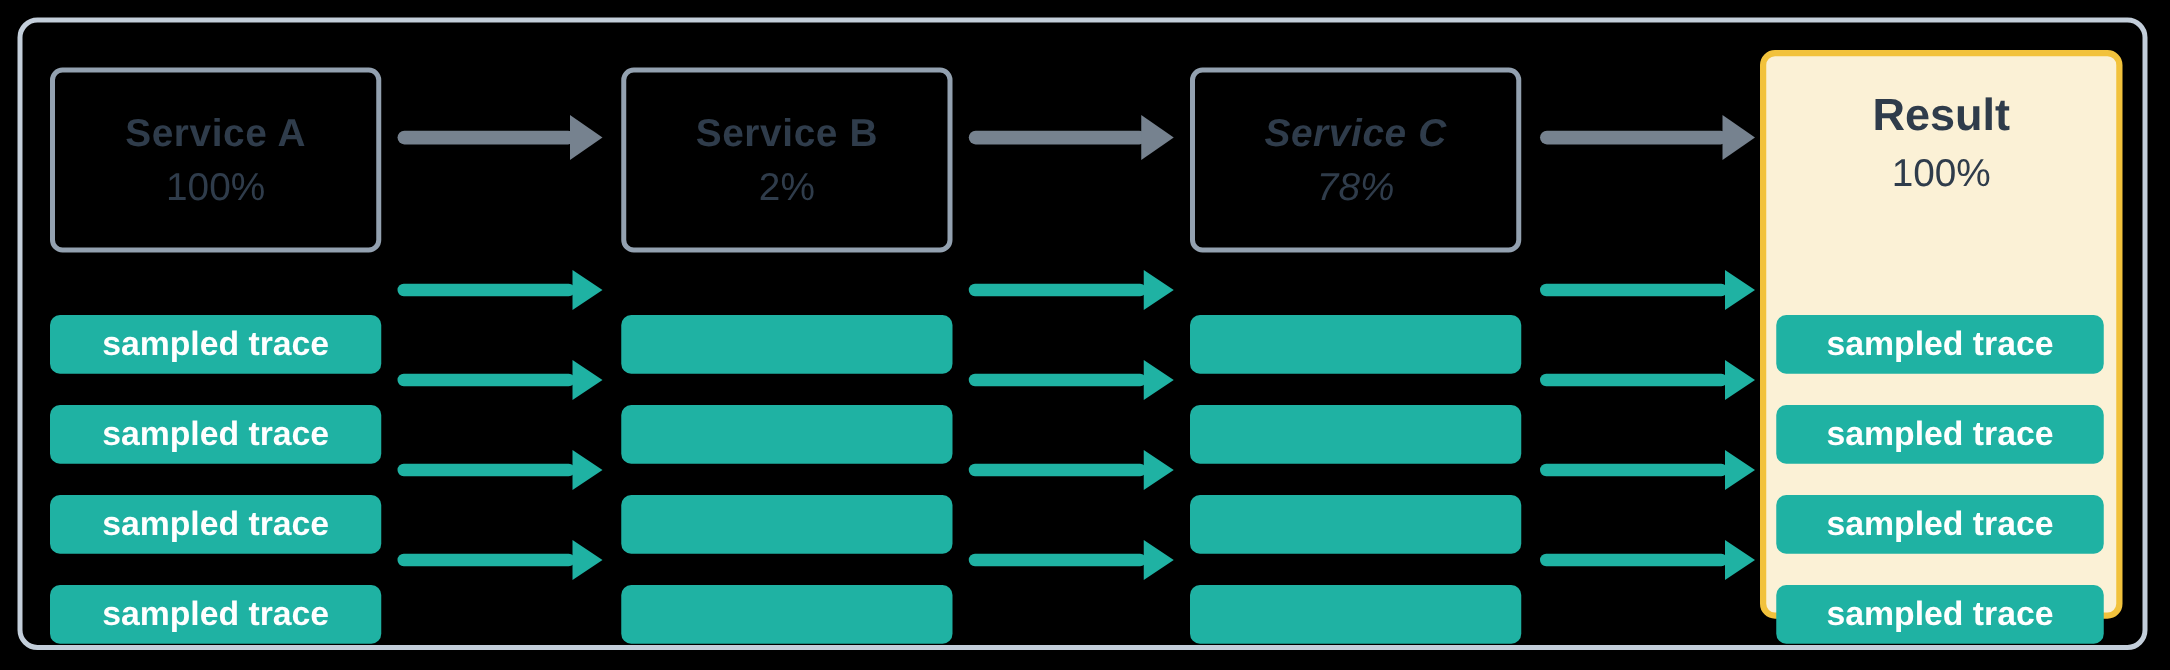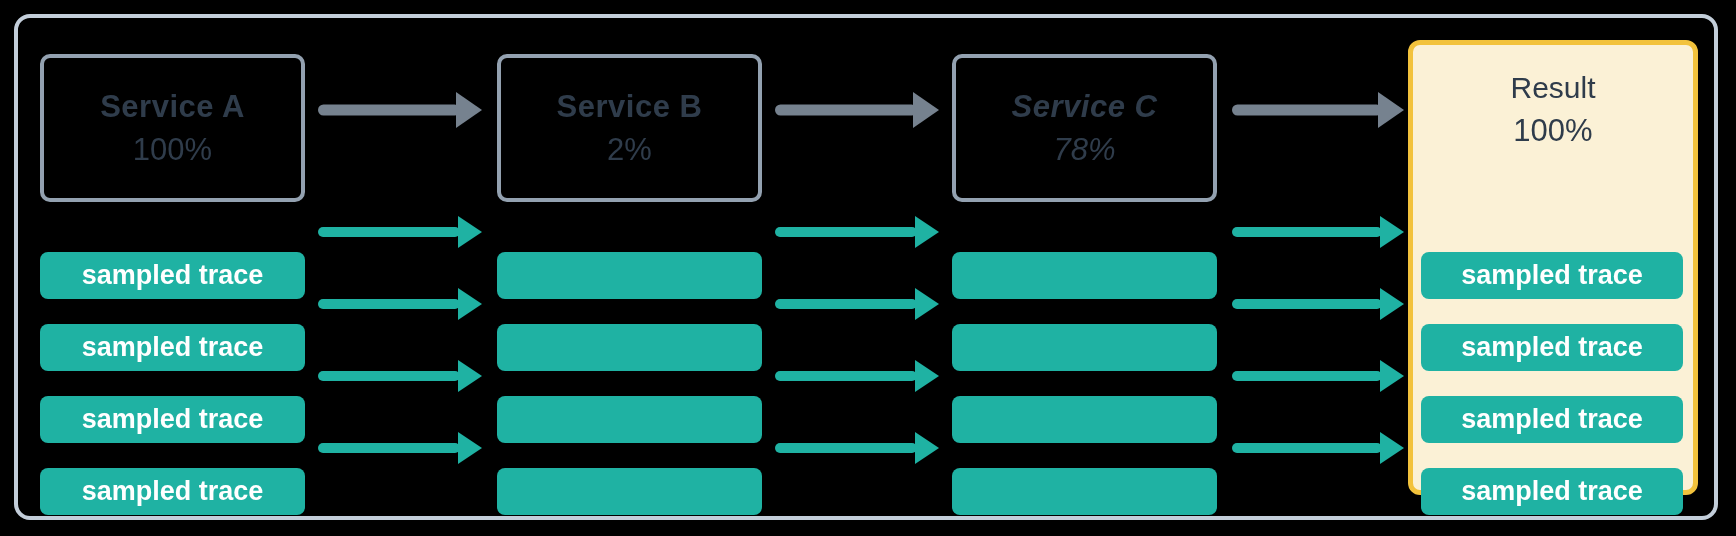--- a/index.html
+++ b/index.html
@@ -50,21 +50,21 @@
     border-radius: 12px;
     background: var(--result-bg, #FBF1D6);
   }
   .result-hdr {
     position: absolute;
     left: 0; top: 26px; width: 100%;
     display: flex; flex-direction: column;
     align-items: center; gap: 8px;
     color: var(--slate-text, #2F3C4B);
   }
-  .result-name { font-size: 30px; font-weight: normal; }
+  .result-name { font-size: 36px; font-weight: bold; }
   .result-rate { font-size: 31px; font-weight: 400; }
 
   
   .pill {
     position: absolute;
     height: 47px;
     border-radius: 8px;
     background: var(--teal, #1FB2A3);
     display: flex; align-items: center; justify-content: center;
     color: var(--trace-text, #FFFFFF);

